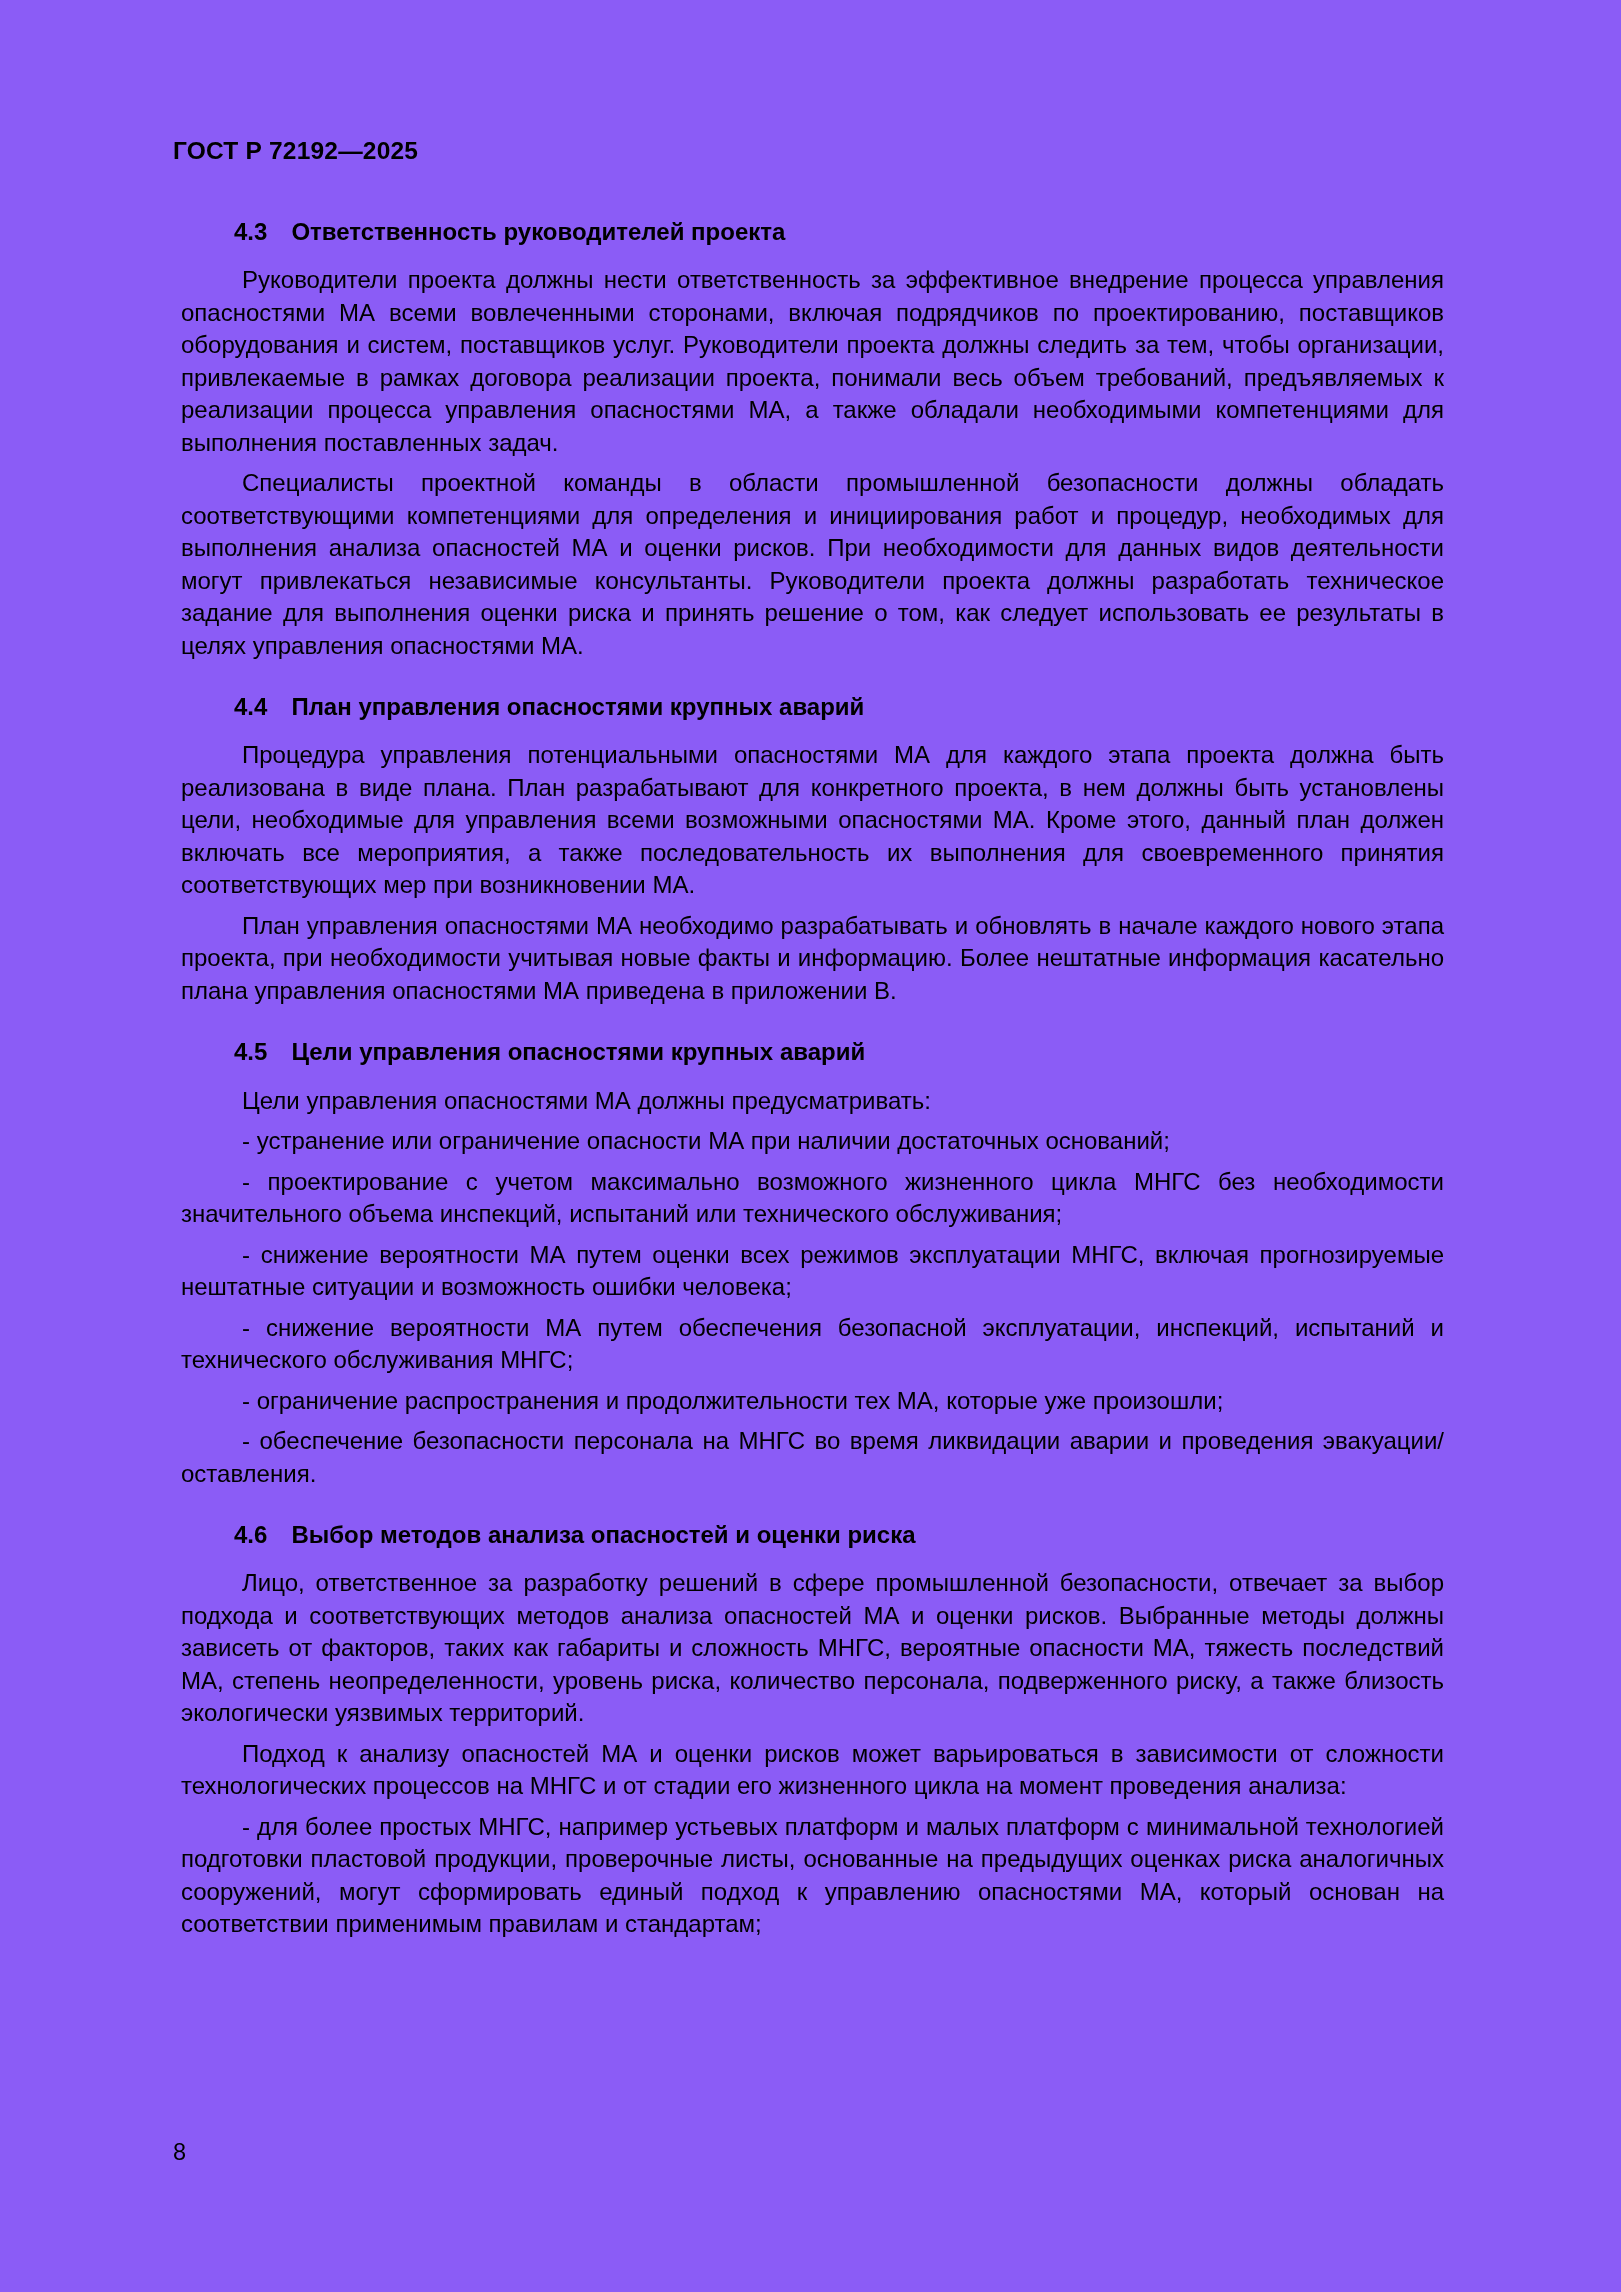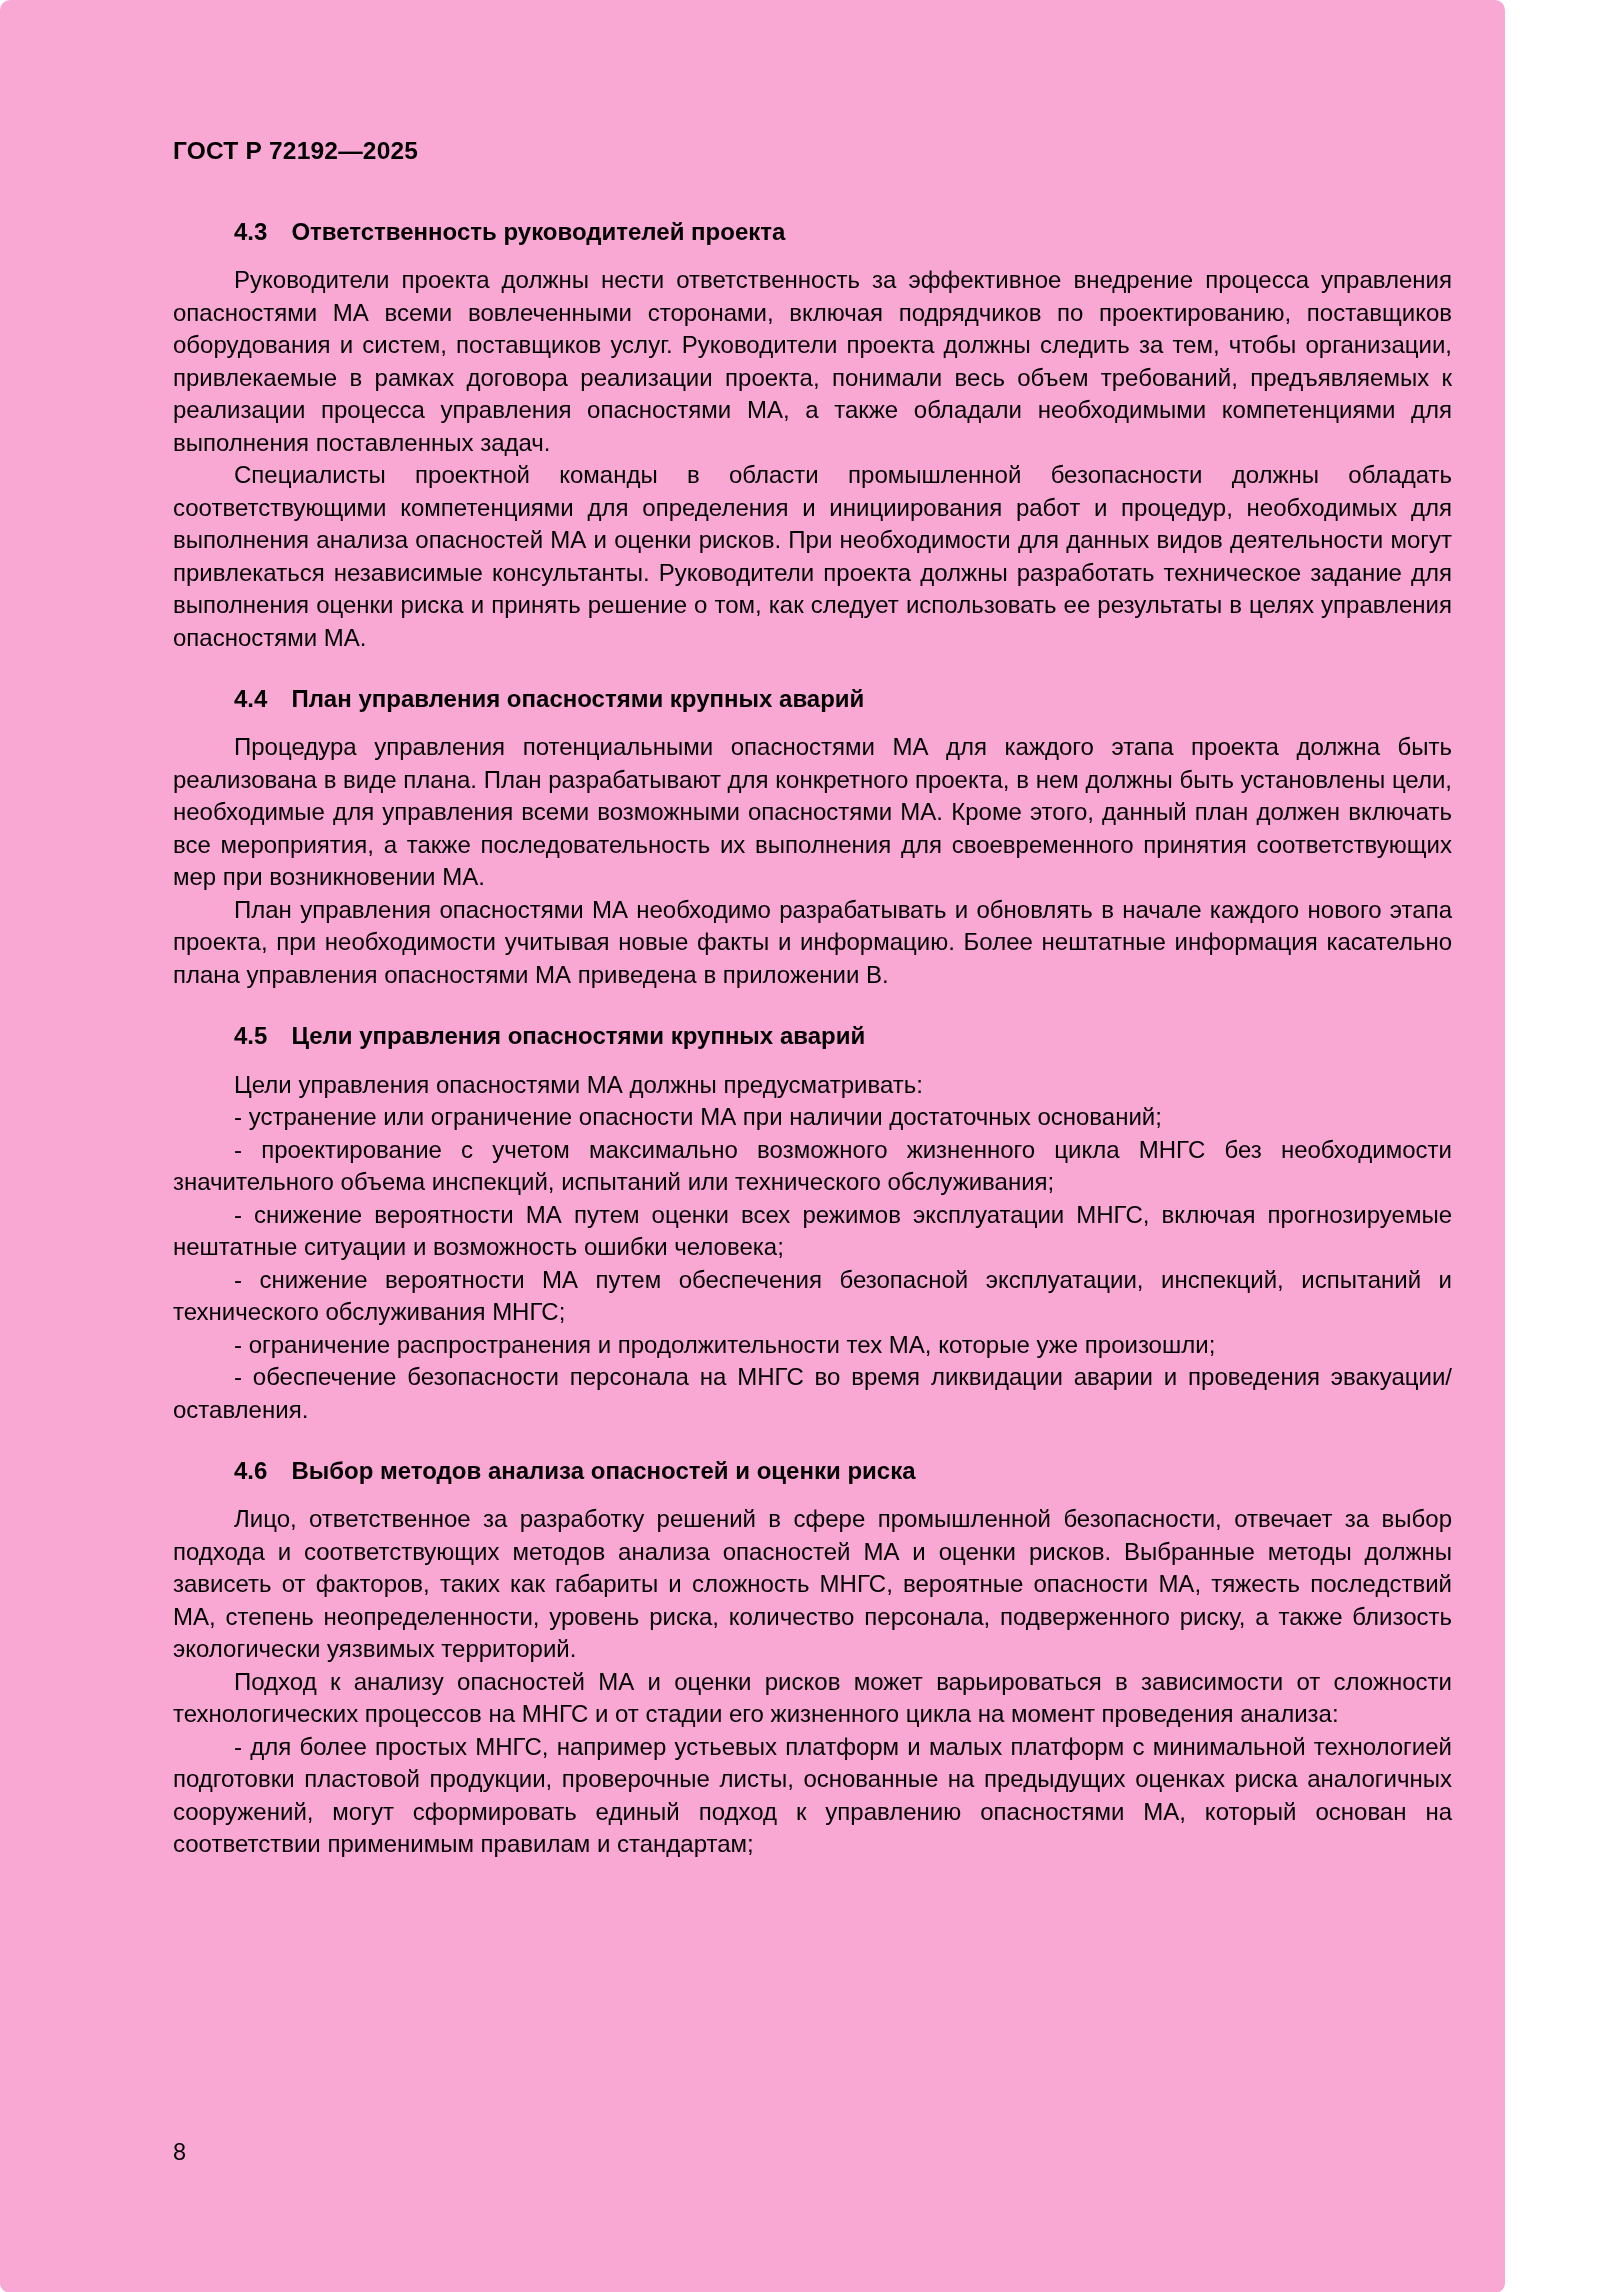--- a/index.html
+++ b/index.html
@@ -6,26 +6,25 @@
     margin: 0;
     padding: 0;
     background: #ffffff;
   }
   body {
     font-family: "Liberation Sans", sans-serif;
     color: #000000;
   }
   .page {
     position: relative;
-    width: 1505px;
+    width: 1621px;
     height: 2293px;
-    background: #f9a8d4;
+    background: #8b5cf6;
     box-sizing: border-box;
     overflow: hidden;
-    border-radius: 10px;
   }
   .content {
     position: absolute;
     left: 173px;
     top: 137px;
     width: 1279px;
   }
   .doc-header {
     font-size: 24.5px;
     font-weight: bold;
@@ -43,21 +42,21 @@
   .clause-title .num {
     display: inline;
   }
   .clause-title .ttl {
     display: inline;
     padding-left: 24px;
   }
   p.body-par {
     font-size: 24px;
     line-height: 1.355;
-    margin: 0;
+    margin: 8px;
     text-align: justify;
     text-justify: inter-word;
     text-indent: 61px;
     hyphens: manual;
   }
   .block {
     margin-bottom: 29px;
   }
   .block:last-child {
     margin-bottom: 0;

